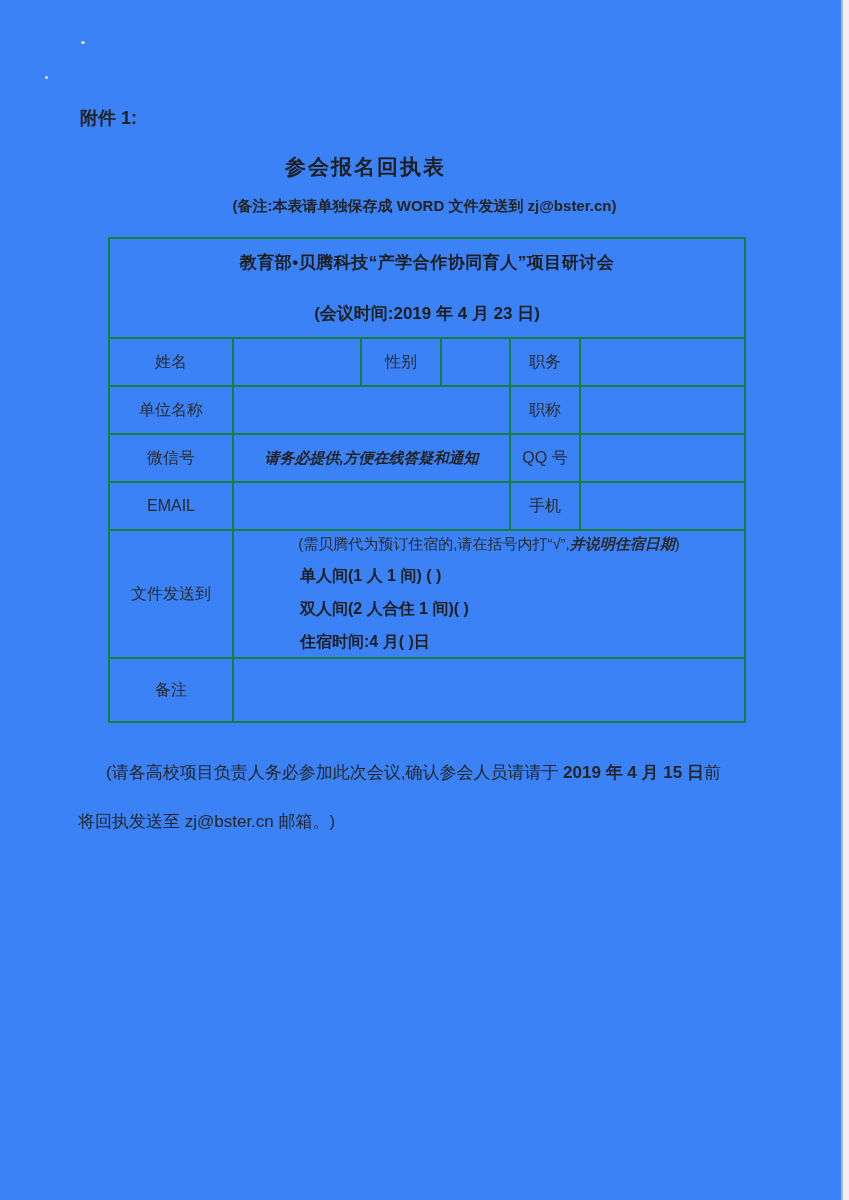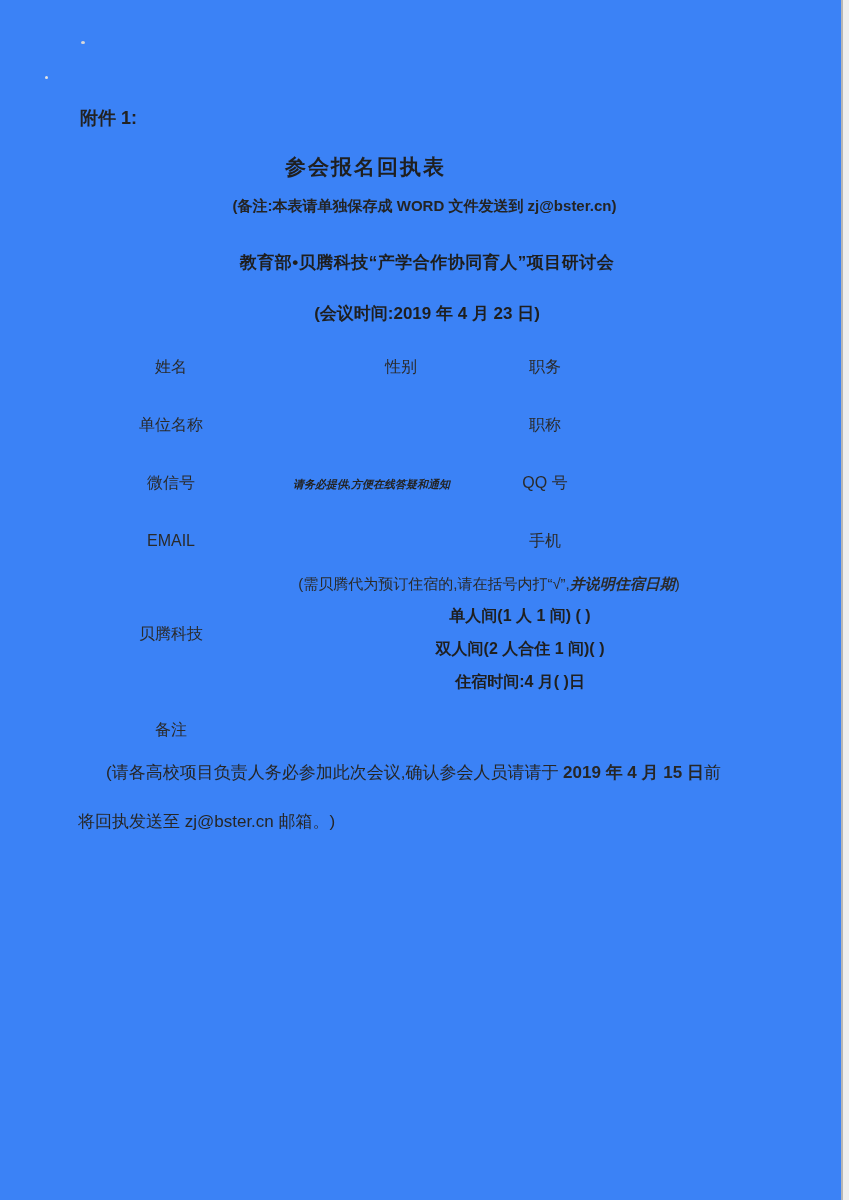--- a/index.html
+++ b/index.html
@@ -38,49 +38,49 @@
   .doc-subtitle {
     position:absolute; left:0; top:197px; width:849px;
     text-align:center; font-size:15px; font-weight:700; color:#242424;
   }
 
   table.reg-table {
     position:absolute; left:108px; top:237px; width:636px;
     border-collapse:collapse; table-layout:fixed;
   }
   table.reg-table td {
-    border:2px solid #3b82f6;
+    border:2px solid #15803d;
     font-size:16px; color:#2a2a2a;
     text-align:center; vertical-align:middle;
     padding:0;
   }
   tr.header-row td { height:100px; }
   .header-inner {
     display:flex; flex-direction:column; justify-content:center;
     gap:28px; height:100%;
   }
   .header-line1 { font-size:17px; font-weight:700; color:#1e1e1e; letter-spacing:0.5px; }
   .header-line2 { font-size:17px; font-weight:700; color:#1e1e1e; }
 
-  tr.row-sm td { height:58px; }
+  tr.row-sm td { height:48px; }
   .t-label { font-weight:400; }
 
   .wechat-note {
-    font-size:11px; font-weight:700; font-style:italic; color:#232323;
+    font-size:15px; font-weight:700; font-style:italic; color:#232323;
   }
 
   tr.row-lodging td { height:125px; }
   .lodging-inner {
     display:flex; flex-direction:column; justify-content:center;
     gap:12px; height:100%; padding:4px 4px;
   }
   .lodging-note-line { font-size:15px; text-align:center; white-space:nowrap; }
   .lodging-note-em { font-weight:700; font-style:italic; }
   .lodging-opt {
-    text-align:center; padding-left:62px;
+    text-align:left; padding-left:62px;
     font-size:16px; font-weight:700; color:#1f1f1f;
   }
 
   tr.row-remarks td { height:64px; }
 
   .footer-para {
     position:absolute; left:78px; top:748px; width:710px;
     font-size:17px; line-height:49px; color:#262626;
   }
   .footer-line1 { text-indent:28px; white-space:nowrap; }
@@ -147,21 +147,21 @@
     </tr>
 
     <tr class="row-sm">
       <td class="t-label">EMAIL</td>
       <td class="t-blank" colspan="3"></td>
       <td class="t-label">手机</td>
       <td class="t-blank"></td>
     </tr>
 
     <tr class="row-lodging">
-      <td class="t-label">贝腾科技</td>
+      <td class="t-label">文件发送到</td>
       <td colspan="5">
         <div class="lodging-inner">
           <div class="lodging-note-line"><span>(需贝腾代为预订住宿的,请在括号内打“√”,</span><span class="lodging-note-em">并说明住宿日期</span><span>)</span></div>
           <div class="lodging-opt">单人间(1 人 1 间)  (  )</div>
           <div class="lodging-opt">双人间(2 人合住 1 间)(  )</div>
           <div class="lodging-opt">住宿时间:4 月(  )日</div>
         </div>
       </td>
     </tr>
 

